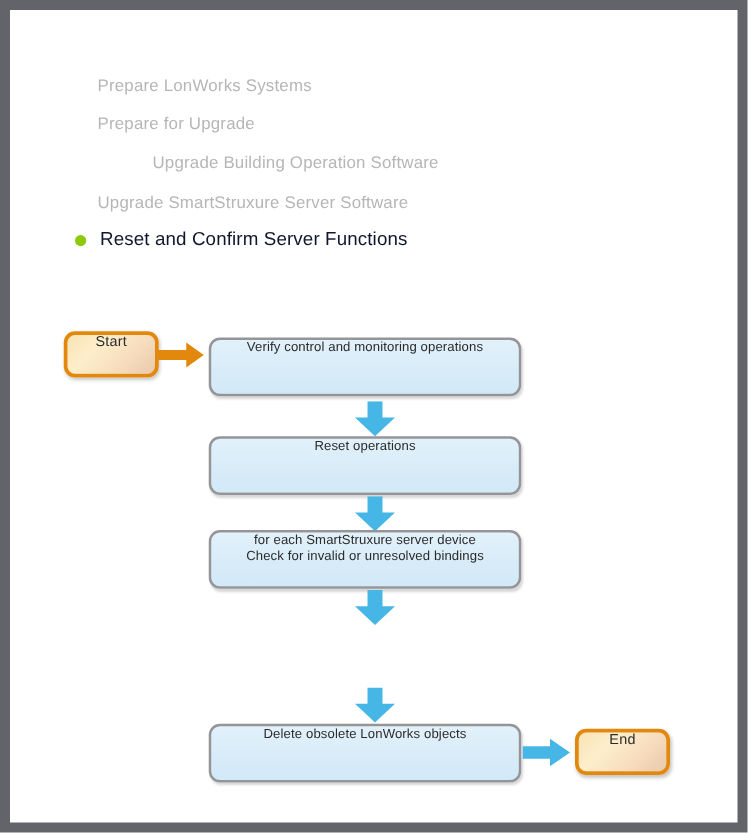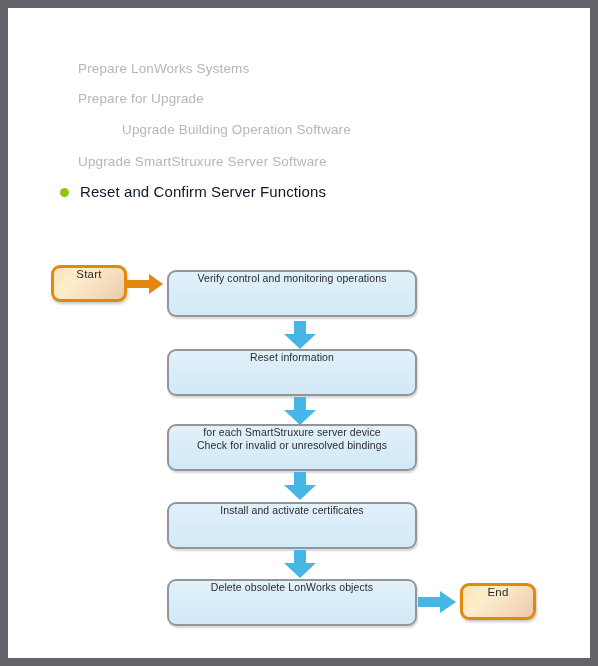--- a/index.html
+++ b/index.html
@@ -182,21 +182,21 @@
       </div>
 
       <div class="conn" style="left:275px; top:313px;">
         <svg width="34" height="29" viewBox="0 0 34 29">
           <path d="M11,0 L23,0 L23,13 L33,13 L17,28 L1,13 L11,13 Z" fill="#45b6e6"></path>
         </svg>
       </div>
 
       <div class="node node-process" style="top:341px;">
         <div>
-          <div class="node-text">Reset information</div>
+          <div class="node-text">Reset operations</div>
         </div>
       </div>
 
       <div class="conn" style="left:275px; top:389px;">
         <svg width="34" height="29" viewBox="0 0 34 29">
           <path d="M11,0 L23,0 L23,13 L33,13 L17,28 L1,13 L11,13 Z" fill="#45b6e6"></path>
         </svg>
       </div>
 
       <div class="node node-process" style="top:416px;">
@@ -205,25 +205,20 @@
           <div class="node-text">Check for invalid or unresolved bindings</div>
         </div>
       </div>
 
       <div class="conn" style="left:275px; top:464px;">
         <svg width="34" height="29" viewBox="0 0 34 29">
           <path d="M11,0 L23,0 L23,13 L33,13 L17,28 L1,13 L11,13 Z" fill="#45b6e6"></path>
         </svg>
       </div>
 
-      <div class="node node-process" style="top:494px;">
-        <div>
-          <div class="node-text">Install and activate certificates</div>
-        </div>
-      </div>
 
       <div class="conn" style="left:275px; top:542px;">
         <svg width="34" height="29" viewBox="0 0 34 29">
           <path d="M11,0 L23,0 L23,13 L33,13 L17,28 L1,13 L11,13 Z" fill="#45b6e6"></path>
         </svg>
       </div>
 
       <div class="node node-process" style="top:571px;">
         <div>
           <div class="node-text">Delete obsolete LonWorks objects</div>

